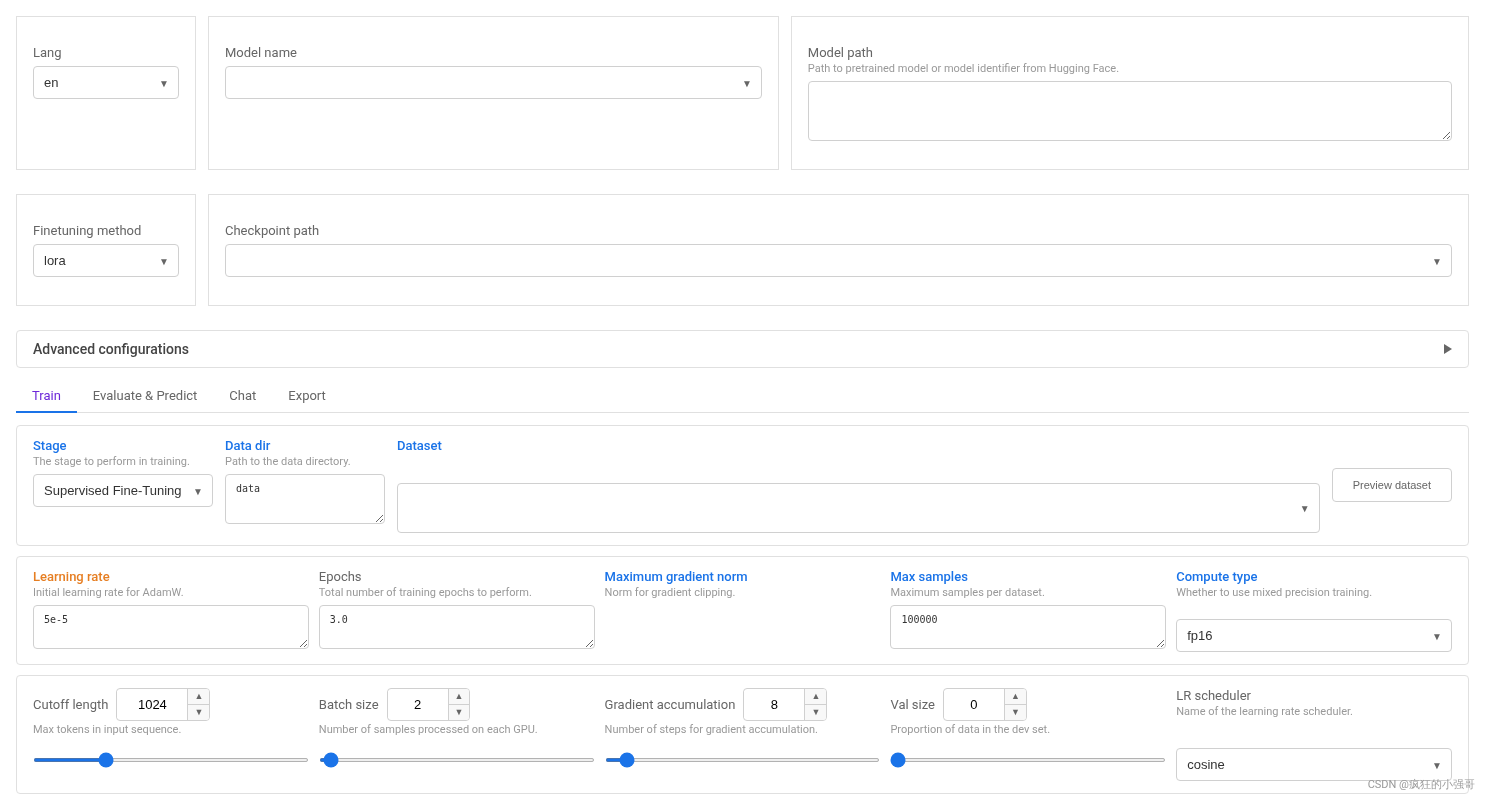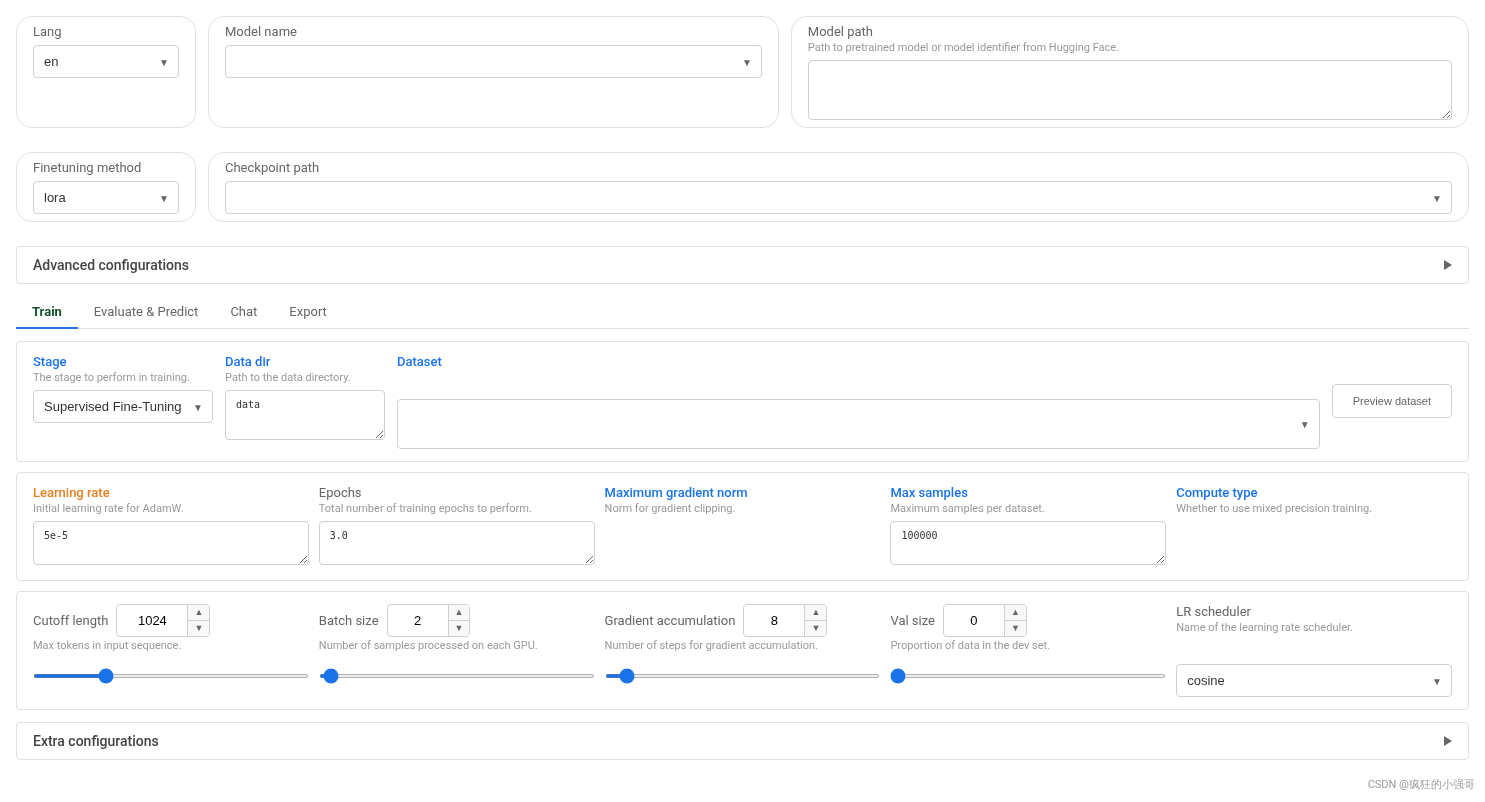--- a/index.html
+++ b/index.html
@@ -10,22 +10,22 @@
       font-size: 13px;
     }
     .page-container {
       background: #fff;
       min-height: 802px;
       padding: 16px;
     }
     .card {
       background: #fff;
       border: 1px solid #e0e0e0;
-      border-radius: 16px;
-      padding: 7px 16px;
+      border-radius: 0;
+      padding: 28px 16px;
       margin-bottom: 12px;
     }
     .card-row {
       display: flex;
       gap: 12px;
       margin-bottom: 12px;
     }
     .field-group {
       display: flex;
       flex-direction: column;
@@ -118,23 +118,23 @@
     }
     .tab {
       padding: 8px 16px;
       font-size: 13px;
       cursor: pointer;
       color: #666;
       border-bottom: 2px solid transparent;
       margin-bottom: -1px;
     }
     .tab.active {
-      color: #14532d;
+      color: #6d28d9;
       border-bottom: 2px solid #1a73e8;
-      font-weight: 700;
+      font-weight: 400;
     }
     .inner-card {
       border: 1px solid #e0e0e0;
       border-radius: 4px;
       padding: 12px 16px;
       margin-bottom: 10px;
     }
     .preview-btn {
       background: #fff;
       border: 1px solid #d0d0d0;
@@ -373,20 +373,27 @@
         <div class="field-desc">Maximum samples per dataset.</div>
         <div style="position:relative;">
           <textarea class="text-input textarea-resizable" rows="1" style="min-height: 44px;">100000</textarea>
         </div>
       </div>
 
       <div class="field-group">
         <div class="field-label accent">Compute type</div>
         <div class="field-desc">Whether to use mixed precision training.</div>
         <div style="height:8px;"></div>
+        <div class="select-wrapper">
+          <select>
+            <option>fp16</option>
+            <option>bf16</option>
+            <option>fp32</option>
+          </select>
+        </div>
       </div>
     </div>
   </div>
 
   <div class="inner-card">
     <div class="config-row five-col-lower">
 
       <div class="field-group">
         <div style="display:flex; align-items:center; gap:8px;">
           <div class="field-label">Cutoff length</div>

